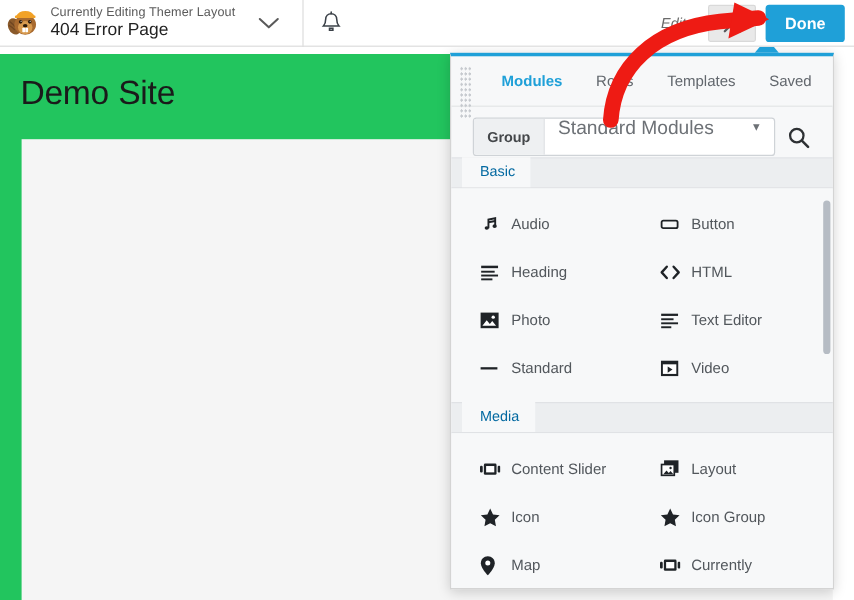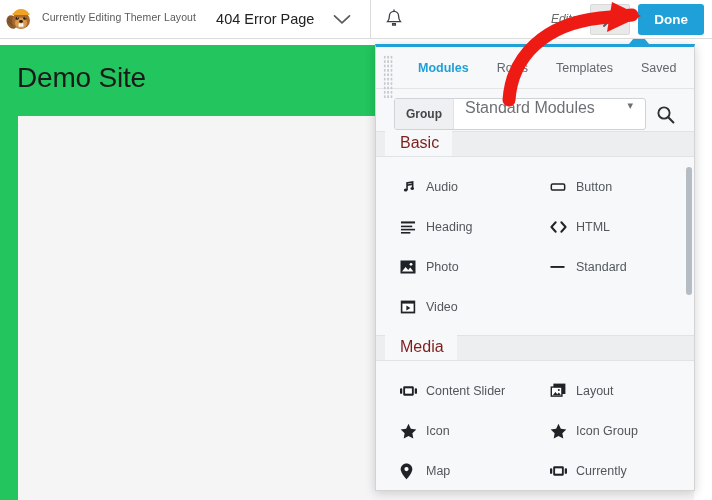--- a/index.html
+++ b/index.html
@@ -11,21 +11,21 @@
   }
   #root { position: relative; width: 712px; height: 500px; }
 
   
   .adminbar {
     position: absolute; left: 0; top: 0; width: 712px; height: 39px;
     background: #ffffff; border-bottom: 1px solid #dcdcdc;
     display: flex; align-items: center; z-index: 40;
   }
   .ab-logo { width: 40px; display: flex; align-items: center; justify-content: center; }
-  .ab-titlewrap { display: flex; justify-content: center; padding-left: 2px; gap: 20px; }
+  .ab-titlewrap { display: flex; flex-direction: column; justify-content: center; padding-left: 2px; }
   .ab-sub { font-size: 10.5px; color: #5a5a5a; line-height: 13px; letter-spacing: .1px; }
   .ab-title { font-size: 14.5px; color: #222; line-height: 17px; }
   .ab-caret { width: 56px; display: flex; align-items: center; justify-content: center;
               height: 39px; color: #5a5a5a; }
   .ab-div { width: 1px; height: 39px; background: #dcdcdc; }
   .ab-bell { width: 46px; display: flex; align-items: center; justify-content: center; height: 39px; }
   .ab-spacer { flex: 1; }
   .ab-editor { font-size: 12px; color: #6a6a6a; font-style: italic; padding-right: 8px; white-space: nowrap; }
   .ab-x {
     width: 40px; height: 31px; background: #e9e9e9; border: 1px solid #d9d9d9;
@@ -85,21 +85,21 @@
   .select-caret { padding: 0 12px; color: #6d7176; font-size: 11px; }
   .search-btn { width: 38px; display: flex; align-items: center; justify-content: center; color: #2e3134; }
 
   .scrollarea { position: absolute; left: 0; top: 84px; width: 320px; height: 362px; overflow: hidden; }
   .sec-head {
     height: 26px; display: flex; align-items: flex-end; background: #eceef0;
     border-top: 1px solid #e0e2e5; border-bottom: 1px solid #e0e2e5;
   }
   .sec-head span {
     background: #f7f8f9; height: 26px; display: flex; align-items: center;
-    padding: 0 13px 0 15px; font-size: 16px; color: #7f1d1d; margin-left: 9px;
+    padding: 0 13px 0 15px; font-size: 12px; color: #0369a1; margin-left: 9px;
   }
   .mod-grid { display: flex; flex-wrap: wrap; background: #f7f8f9; padding: 10px 0 8px 0; text-align: center; }
   .mod { width: 150px; height: 40px; display: flex; align-items: center; padding-left: 24px; }
   .mod .ico { width: 26px; display: flex; align-items: center; color: #1f2327; }
   .mod .lbl { font-size: 12.5px; color: #52575c; }
   .pscroll {
     position: absolute; right: 4px; top: 36px; width: 6px; height: 128px;
     background: #b6bcc4; border-radius: 3px;
   }
 
@@ -195,20 +195,31 @@
           <div class="ico">
             <svg width="16" height="16" viewBox="0 0 16 16">
                 <rect x="0.5" y="1.5" width="15" height="13" fill="#1f2327"></rect>
                 <circle cx="11" cy="5.3" r="1.4" fill="#fff"></circle>
                 <path d="M2 12.5l3.6-4.6 2.6 3 2-2.3 3.2 3.9z" fill="#fff"></path>
               </svg>
           </div>
           <div class="lbl">Photo</div>
         </div>
 
+        <div class="mod">
+          <div class="ico">
+            <svg width="16" height="15" viewBox="0 0 17 16">
+                <rect x="1" y="1.5" width="15" height="2" fill="#1f2327"></rect>
+                <rect x="1" y="5.6" width="11" height="1.7" fill="#1f2327"></rect>
+                <rect x="1" y="9.2" width="15" height="1.7" fill="#1f2327"></rect>
+                <rect x="1" y="12.7" width="9" height="1.7" fill="#1f2327"></rect>
+              </svg>
+          </div>
+          <div class="lbl">Text Editor</div>
+        </div>
 
         <div class="mod">
           <div class="ico">
             <svg width="16" height="10" viewBox="0 0 16 10">
                 <rect x="0.5" y="4" width="14" height="1.9" fill="#1f2327"></rect>
               </svg>
           </div>
           <div class="lbl">Standard</div>
         </div>
 

